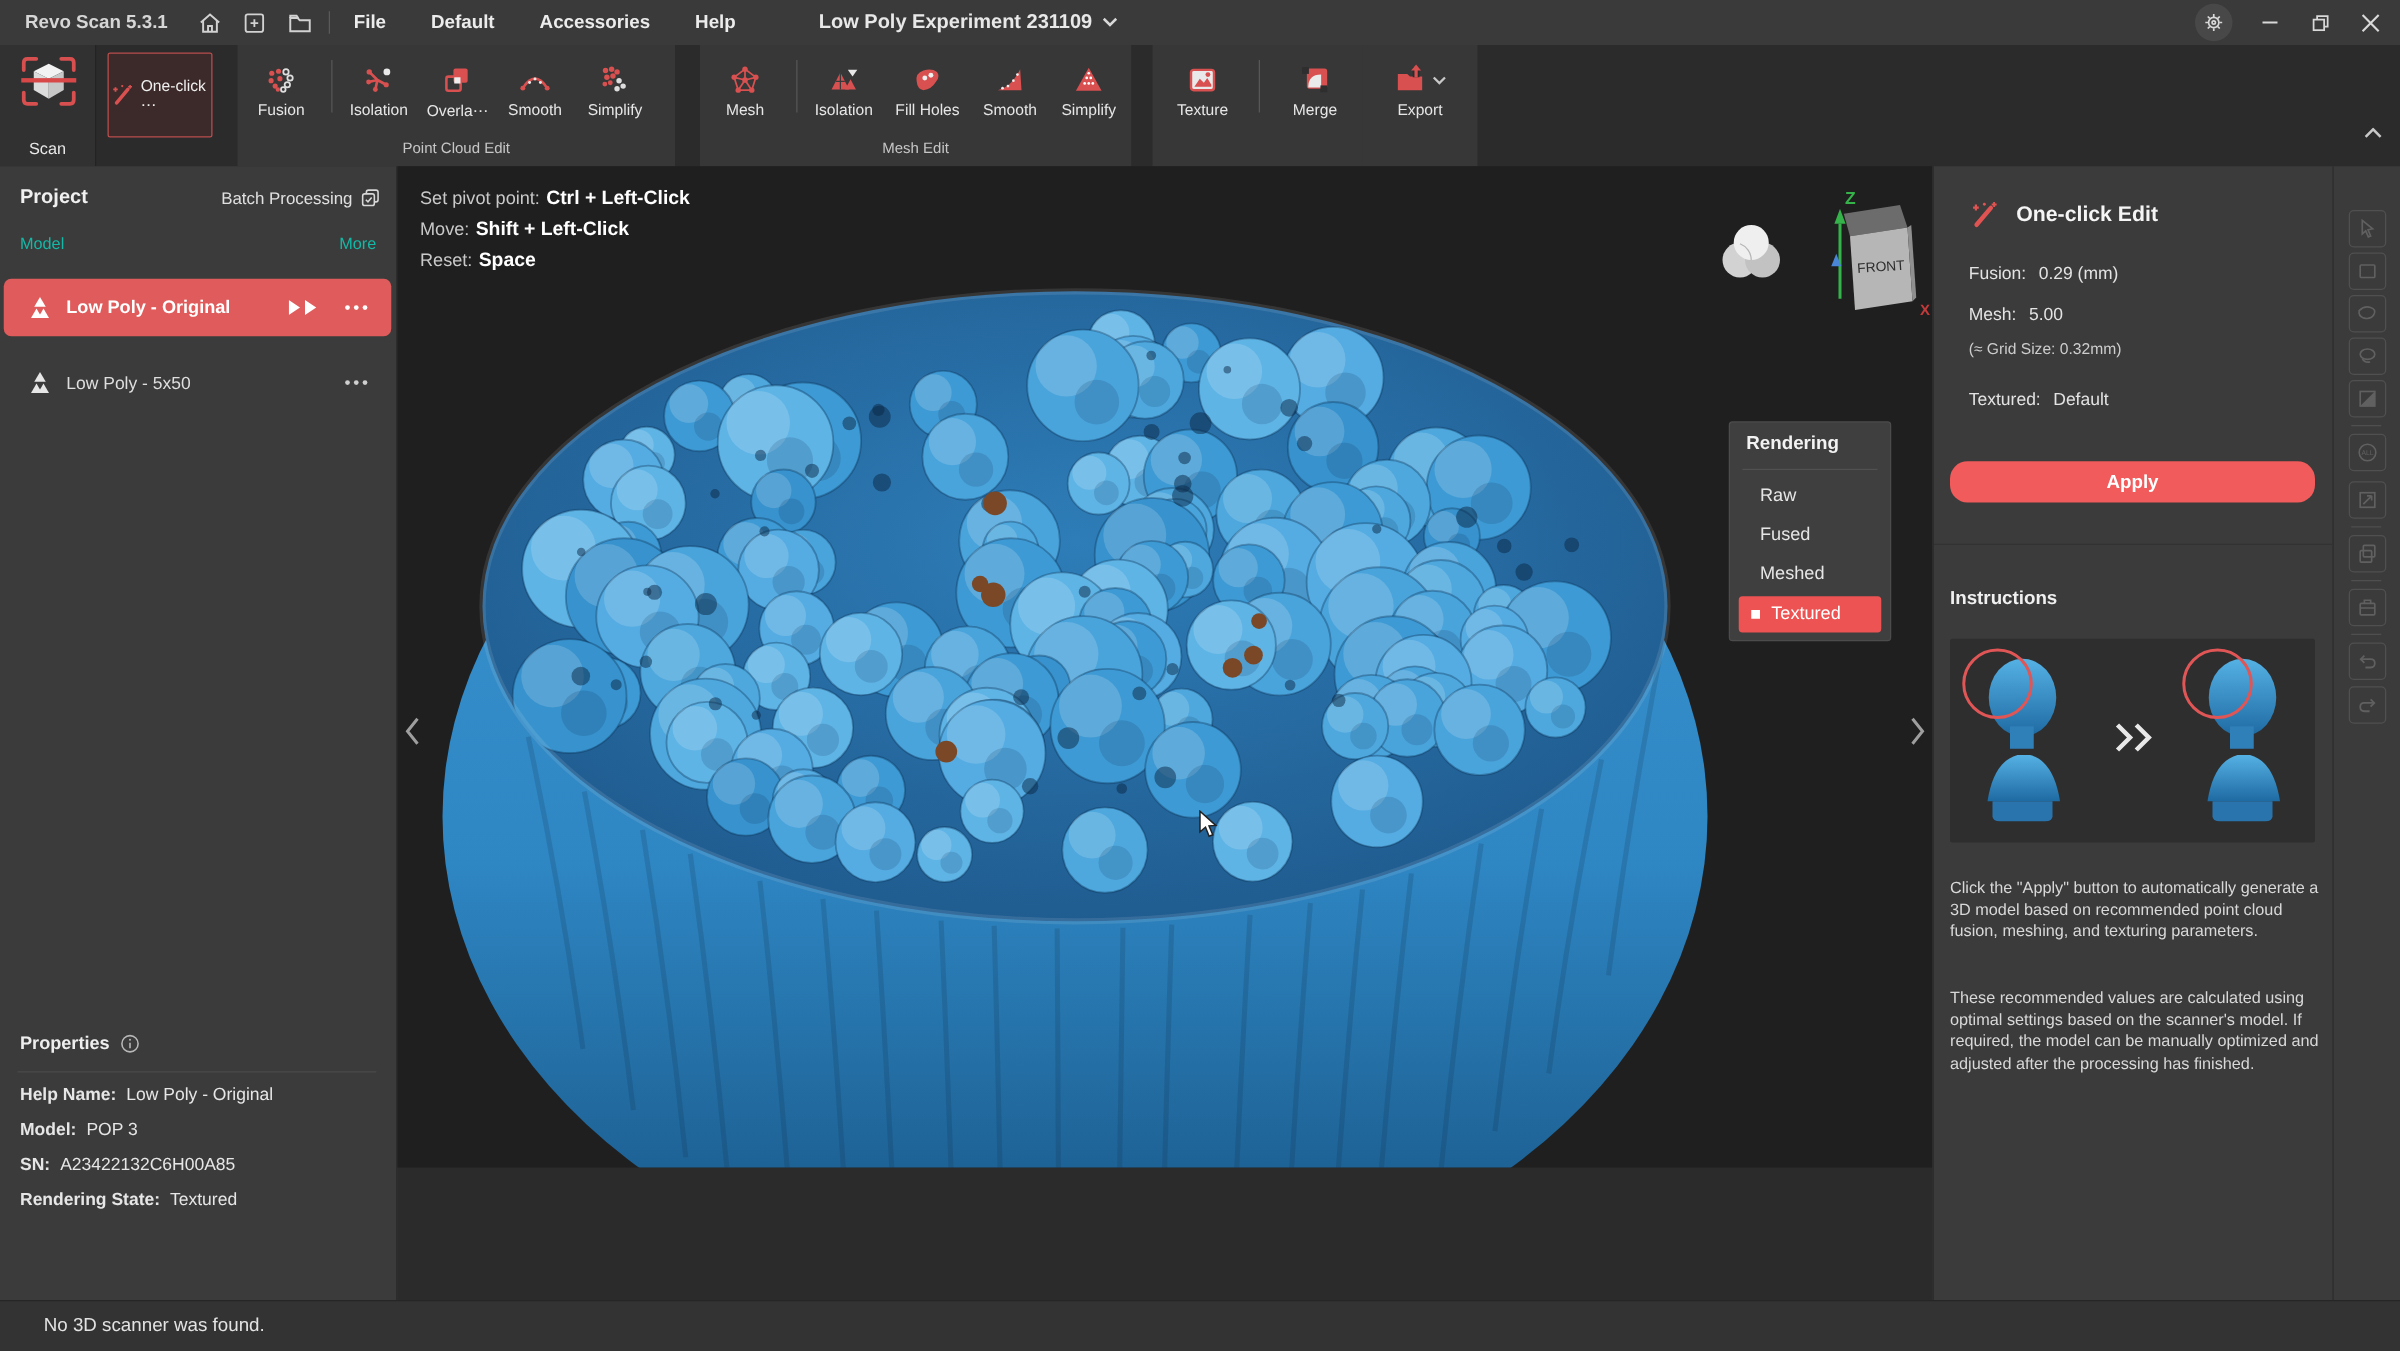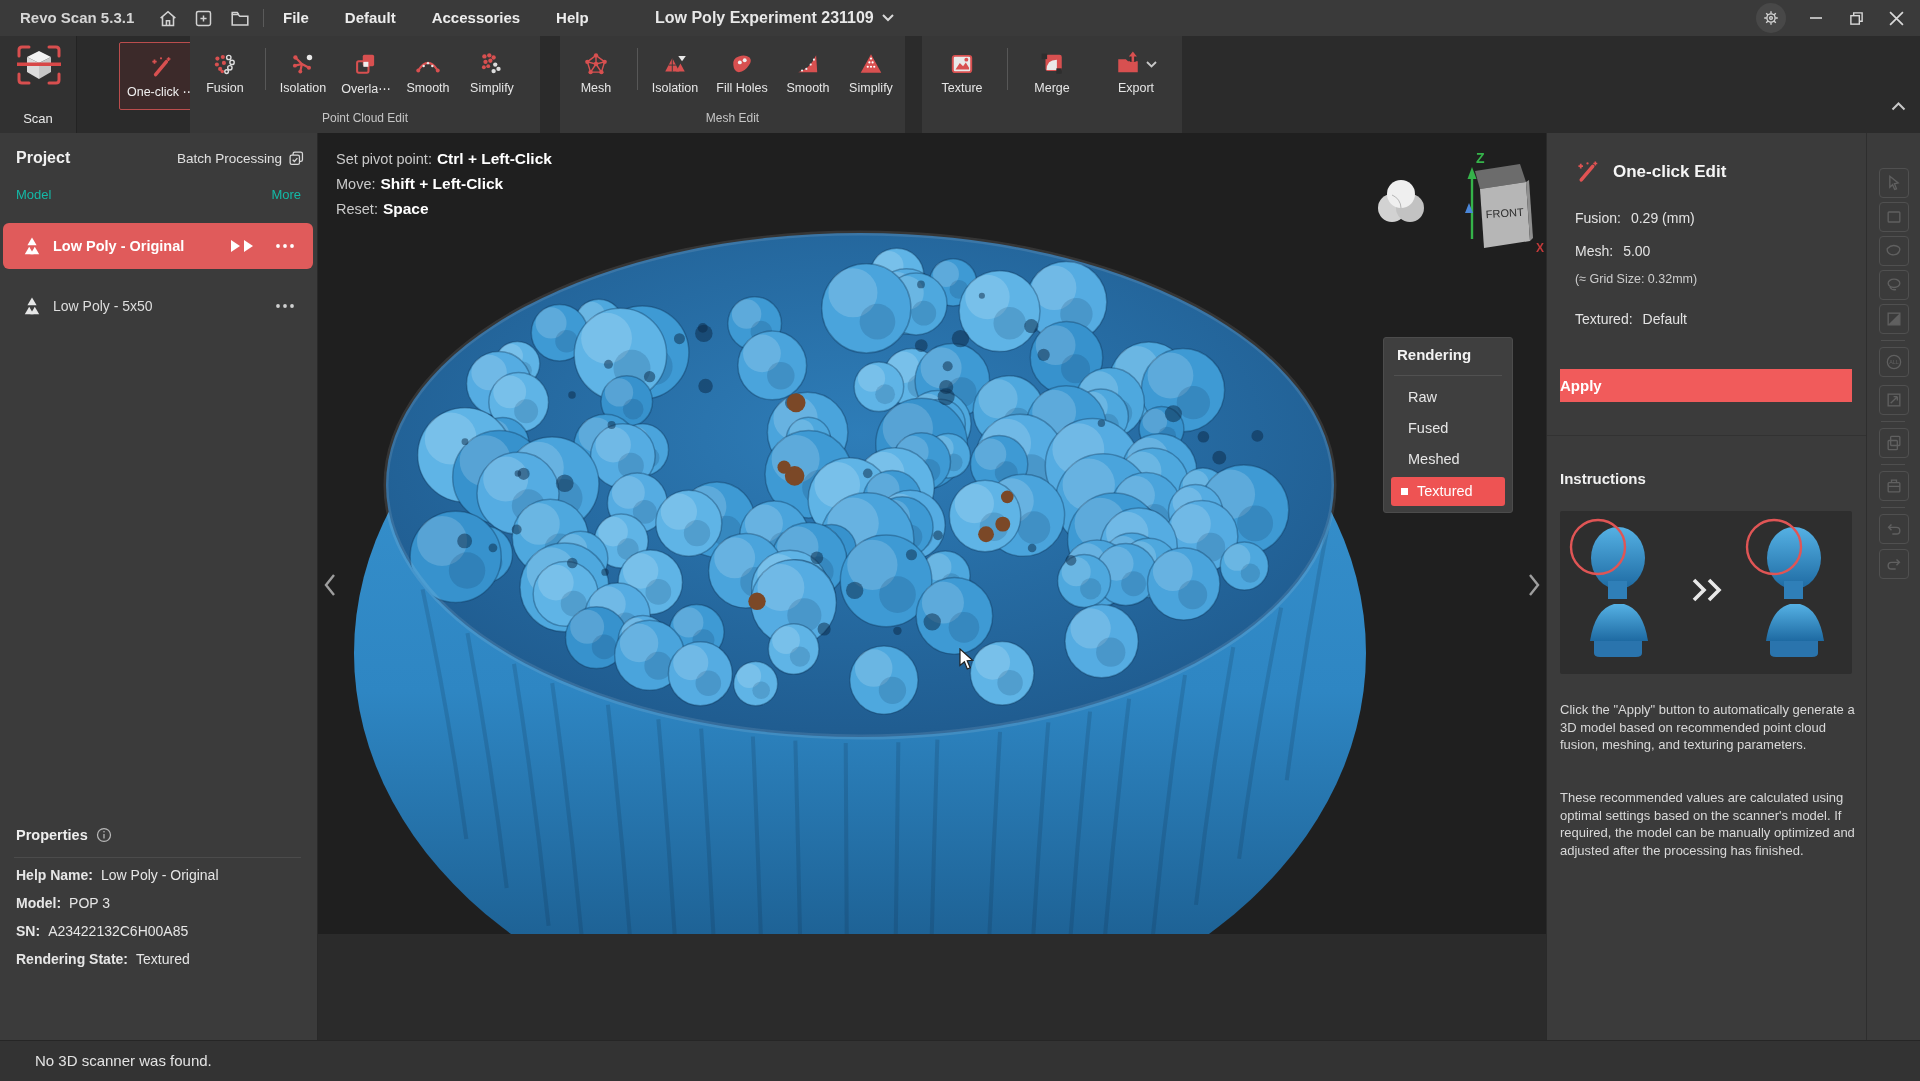--- a/index.html
+++ b/index.html
@@ -20,21 +20,21 @@
   .doc-title{position:absolute;left:655px;top:0;width:430px;text-align:center;line-height:36px;font-size:16px;font-weight:bold;color:#e8e8e8;display:flex;align-items:center;gap:8px;}
   .win-controls{position:absolute;right:6px;top:0;height:36px;display:flex;align-items:center;gap:4px;}
   .gear-btn{width:30px;height:30px;border-radius:50%;background:#484848;display:flex;align-items:center;justify-content:center;margin-right:8px;}
   .win-btn{width:36px;height:30px;display:flex;align-items:center;justify-content:center;}
   
   .ribbon{position:absolute;top:36px;left:0;width:100%;height:97px;background:#2b2b2b;}
   .scan-tile{position:absolute;left:0;top:0;width:76px;height:97px;background:#313131;border-right:1px solid #232323;}
   .scan-tile .icn{position:absolute;left:16px;top:7px;}
   .scan-tile .lbl{position:absolute;left:0;bottom:7px;width:100%;text-align:center;font-size:13px;color:#e9e9e9;}
   .oneclick{position:absolute;left:86px;top:6px;width:82px;height:66px;border:1px solid #bb4d4d;background:#3c2a2a;border-radius:2px;
-    display:flex;flex-direction:column;align-items:center;justify-content:center;gap:4px;margin-left:33px;}
+    display:flex;flex-direction:row;align-items:center;justify-content:center;gap:4px;}
   .oneclick .lbl{font-size:12.5px;color:#efefef;}
   .rgroup{position:absolute;top:0;height:97px;background:#373737;}
   .rgroup .tools{height:72px;display:flex;align-items:stretch;padding-top:2px;box-sizing:border-box;}
   .tool{display:flex;flex-direction:column;align-items:center;justify-content:center;gap:4px;}
   .tool .lbl{font-size:12.5px;color:#e6e6e6;white-space:nowrap;}
   .vsep{width:1px;background:#575757;margin:10px 5px 18px;}
   .glabel{height:23px;text-align:center;font-size:12px;color:#c6c6c6;line-height:20px;}
   .ribbon-collapse{position:absolute;right:14px;top:66px;}
   
   .main{position:absolute;top:133px;left:0;width:1920px;height:907px;}
@@ -76,22 +76,22 @@
   .rp-opt.selected::before{content:"";position:absolute;left:10px;top:11px;width:7px;height:7px;background:#fff;}
   .cursor{position:absolute;left:640px;top:515px;}
   
   .rightpanel{position:absolute;left:1546px;top:0;width:320px;height:100%;background:#3b3b3b;border-left:1px solid #2a2a2a;box-sizing:border-box;}
   .ocp-head{position:absolute;left:28px;top:26px;display:flex;align-items:center;gap:13px;}
   .ocp-title{font-size:17px;font-weight:bold;color:#f5f5f5;}
   .param{position:absolute;left:28px;font-size:14px;color:#e3e3e3;}
   .param b{font-weight:normal;}
   .param span{margin-left:10px;}
   .grid-note{position:absolute;left:28px;font-size:12.5px;color:#cdcdcd;}
-  .apply-btn{position:absolute;left:13px;top:236px;width:292px;height:33px;background:#f15b5b;border-radius:0;color:#fff;
-    font-size:15px;font-weight:bold;line-height:33px;}
+  .apply-btn{position:absolute;left:13px;top:236px;width:292px;height:33px;background:#f15b5b;border-radius:14px;color:#fff;
+    font-size:15px;font-weight:bold;text-align:center;line-height:33px;}
   .sec-div{position:absolute;left:0;right:0;top:302px;height:1px;background:#323232;}
   .instr-title{position:absolute;left:13px;top:337px;font-size:15px;font-weight:bold;color:#f0f0f0;}
   .instr-img{position:absolute;left:13px;top:378px;width:292px;height:163px;background:#2e2e2e;border-radius:2px;overflow:hidden;}
   .instr-chev{position:absolute;left:131px;top:66px;}
   .para{position:absolute;left:13px;width:296px;font-size:13px;line-height:17.5px;color:#d8d8d8;}
   
   .iconstrip{position:absolute;left:1866px;top:0;width:54px;height:100%;background:#3b3b3b;border-left:1px solid #2e2e2e;box-sizing:border-box;}
   .strip-btn{position:absolute;left:12px;width:28px;height:28px;border:1px solid #505050;border-radius:4px;display:flex;align-items:center;justify-content:center;}
   .strip-div{position:absolute;left:14px;width:24px;height:1px;background:#4f4f4f;}
   

